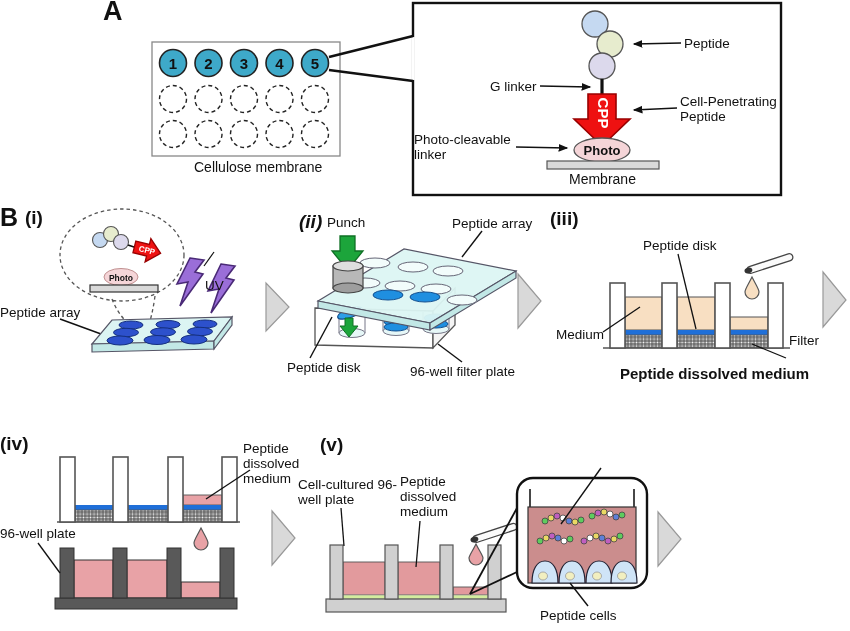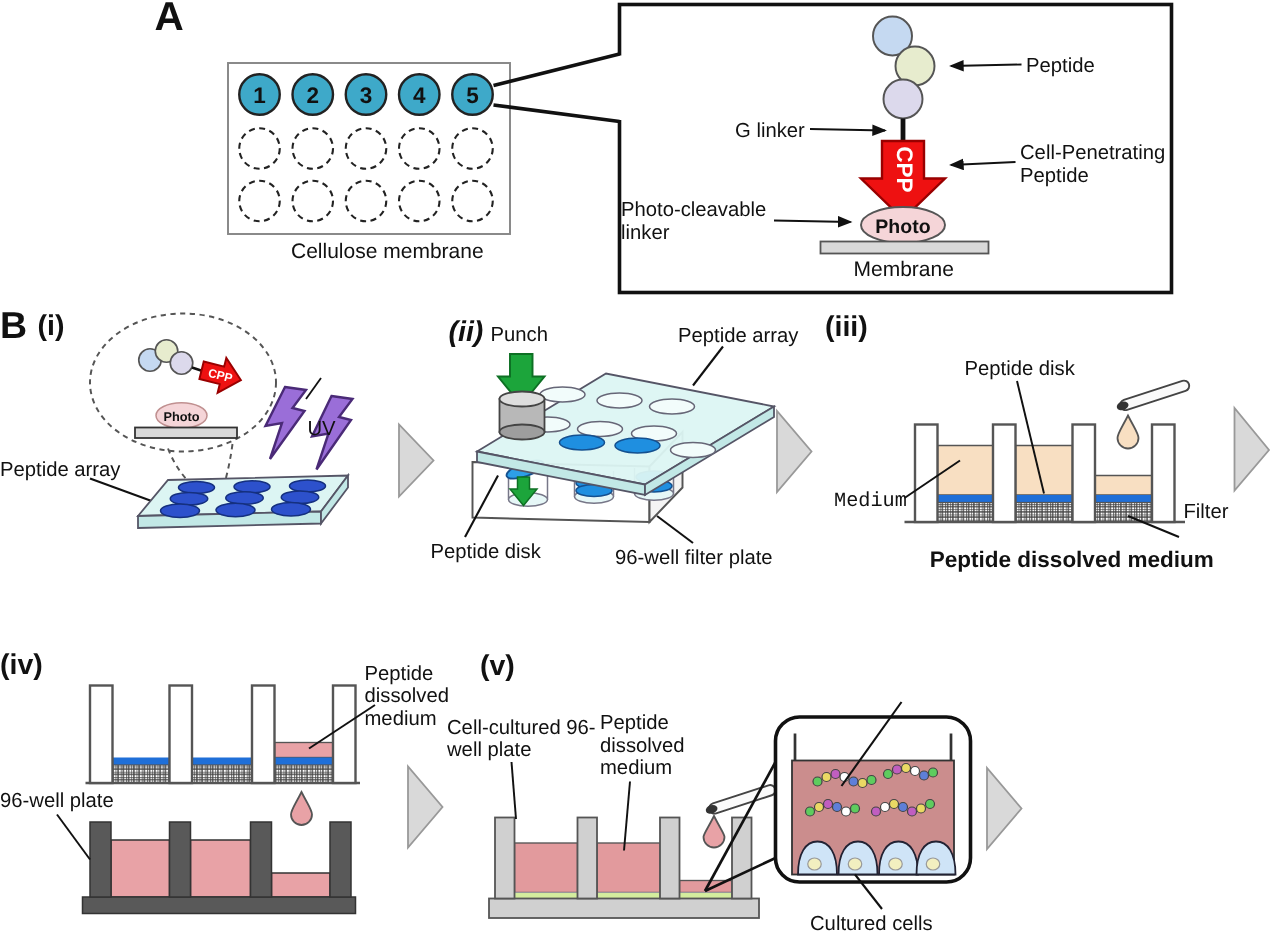--- a/index.html
+++ b/index.html
@@ -366,27 +366,27 @@
 <div class="lbl" style="left:0px;top:305px;">Peptide array</div>
 
 <div class="lbl step" style="left:299px;top:211px;font-style:italic;">(ii)</div>
 <div class="lbl" style="left:327px;top:215px;">Punch</div>
 <div class="lbl" style="left:452px;top:216px;">Peptide array</div>
 <div class="lbl" style="left:287px;top:360px;">Peptide disk</div>
 <div class="lbl" style="left:410px;top:364px;">96-well filter plate</div>
 
 <div class="lbl step" style="left:550px;top:208px;">(iii)</div>
 <div class="lbl" style="left:643px;top:238px;">Peptide disk</div>
-<div class="lbl" style="left:556px;top:327px;font-family:Liberation Mono, monospace;">Medium</div>
+<div class="lbl" style="left:556px;top:327px;">Medium</div>
 <div class="lbl" style="left:789px;top:333px;">Filter</div>
 <div class="lbl cap" style="left:612px;top:366px;width:205px;">Peptide dissolved medium</div>
 
 <div class="lbl step" style="left:0px;top:433px;">(iv)</div>
 <div class="lbl wrap" style="left:243px;top:441px;width:72px;">Peptide dissolved medium</div>
 <div class="lbl" style="left:0px;top:526px;">96-well plate</div>
 
 <div class="lbl step" style="left:320px;top:434px;">(v)</div>
 <div class="lbl wrap" style="left:298px;top:477px;width:102px;">Cell-cultured 96-well plate</div>
 <div class="lbl wrap" style="left:400px;top:474px;width:64px;">Peptide dissolved medium</div>
-<div class="lbl wrap" style="left:540px;top:608px;width:92px;">Cultured cells</div>
+<div class="lbl wrap" style="left:540px;top:608px;width:92px;">Peptide cells</div>
 
 
 </div>
 
 </body></html>

